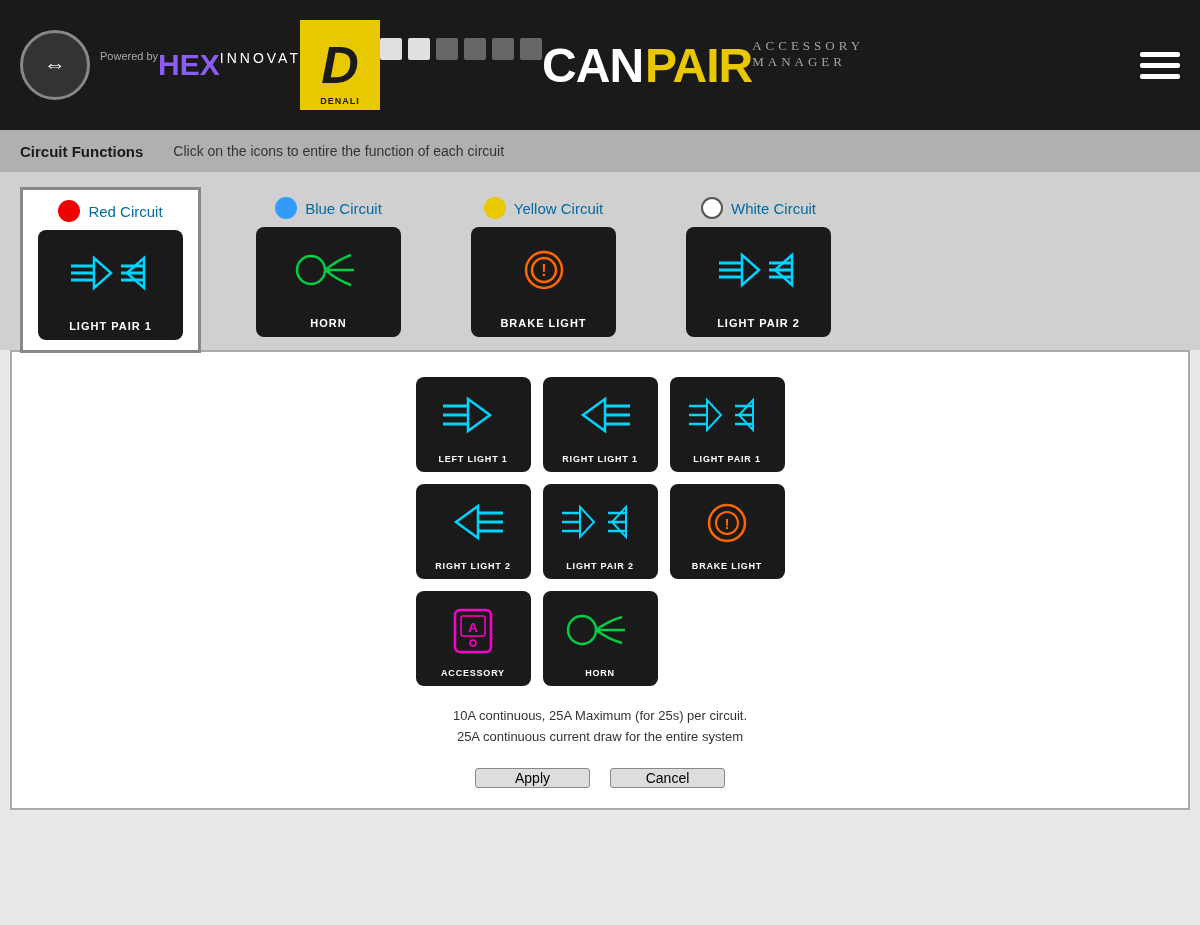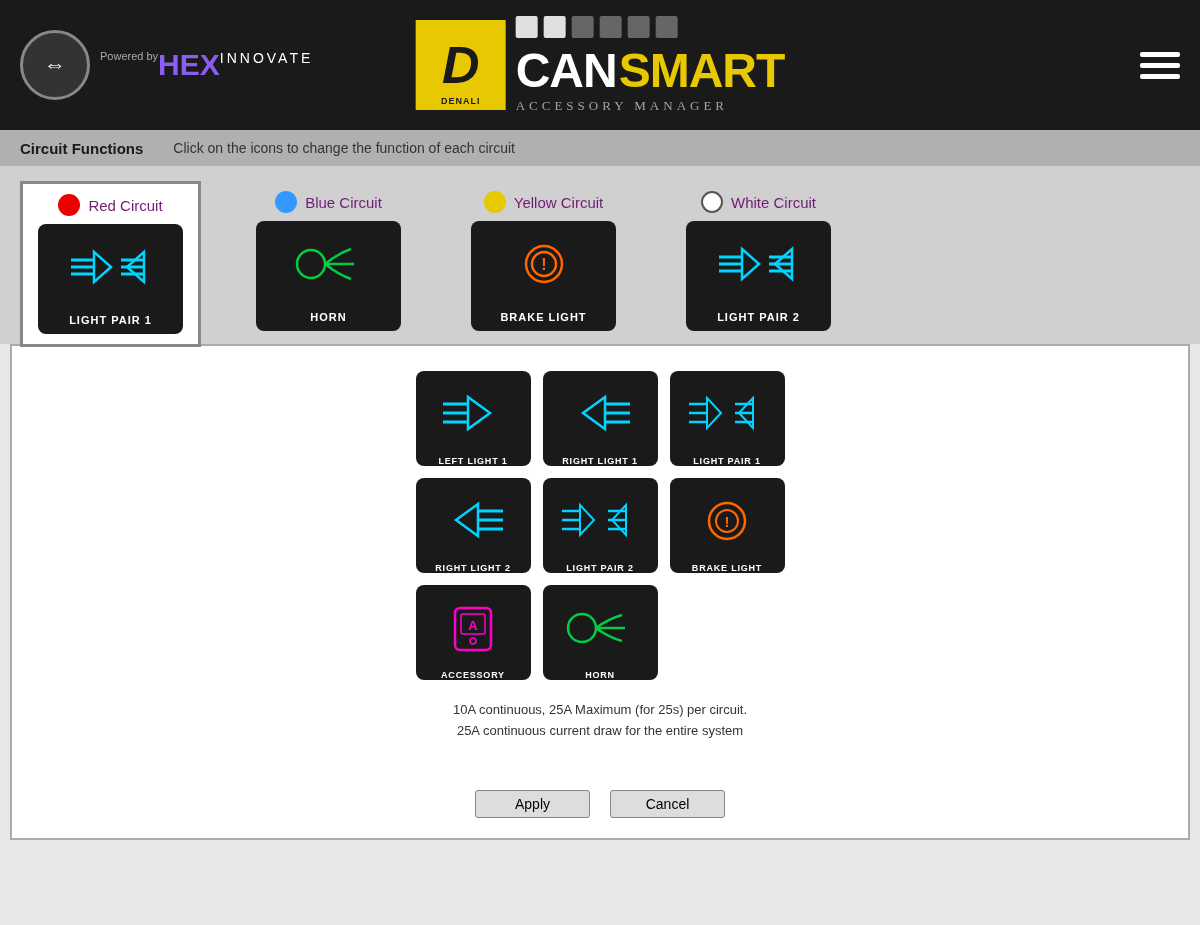--- a/index.html
+++ b/index.html
@@ -88,22 +88,21 @@
       left: 0;
       right: 0;
       text-align: center;
       color: #1a1a1a;
       font-size: 9px;
       font-weight: bold;
       letter-spacing: 1px;
     }
     .can-smart-text {
       display: flex;
-      flex-direction: column;
-      padding-left: 10px;
+      flex-direction: row;
     }
     .can-smart-icons {
       display: flex;
       gap: 6px;
       margin-bottom: 5px;
     }
     .sq-icon {
       width: 22px;
       height: 22px;
       background: #666;
@@ -144,21 +143,21 @@
     .menu-bar {
       width: 40px;
       height: 5px;
       background: white;
       border-radius: 2px;
     }
 
     
     .circuit-bar {
       background: #b0b0b0;
-      height: 36px;
+      height: 42px;
       display: flex;
       align-items: center;
       padding: 0 20px;
       gap: 30px;
     }
     .circuit-title {
       font-weight: bold;
       font-size: 15px;
       color: #1a1a1a;
     }
@@ -187,21 +186,21 @@
       border: 3px solid #888;
       padding: 10px 15px;
       margin-bottom: -3px;
     }
     .circuit-label {
       display: flex;
       align-items: center;
       gap: 8px;
       font-size: 15px;
       font-weight: 500;
-      color: #701a75;
+      color: #0369a1;
     }
     .circuit-dot {
       width: 22px;
       height: 22px;
       border-radius: 50%;
     }
     .dot-red { background: #e00; }
     .dot-blue { background: #3399ff; }
     .dot-yellow { background: #e8c800; }
     .dot-white { background: white; border: 2px solid #555; }
@@ -253,21 +252,21 @@
     }
     .icon-btn {
       background: #1a1a1a;
       border-radius: 8px;
       width: 115px;
       height: 95px;
       display: flex;
       flex-direction: column;
       align-items: center;
       justify-content: flex-end;
-      padding-bottom: 0;
+      padding-bottom: 8px;
       cursor: pointer;
       border: none;
     }
     .icon-svg-area {
       flex: 1;
       display: flex;
       align-items: center;
       justify-content: center;
     }
     .icon-btn-label {
@@ -285,27 +284,26 @@
       line-height: 1.6;
       margin-bottom: 20px;
     }
 
     .button-row {
       display: flex;
       gap: 20px;
     }
     .btn-apply, .btn-cancel {
       width: 115px;
-      height: 28px;
+      height: 20px;
       border: 1px solid #888;
       background: #ddd;
       font-size: 14px;
       cursor: pointer;
       border-radius: 3px;
-      margin-top: 28px;
     }
 
     
     svg text { font-family: Arial, sans-serif; }
   </style>
 </head>
 <body>
 
 <div class="header">
   <div class="hex-logo">
@@ -328,36 +326,36 @@
       <div class="can-smart-icons">
         <div class="sq-icon white"></div>
         <div class="sq-icon white"></div>
         <div class="sq-icon"></div>
         <div class="sq-icon"></div>
         <div class="sq-icon"></div>
         <div class="sq-icon"></div>
       </div>
       <div class="can-smart-main">
         <span class="can-word">CAN</span>
-        <span class="smart-word">SMART</span>
+        <span class="smart-word">PAIR</span>
       </div>
       <span class="accessory-manager">ACCESSORY MANAGER</span>
     </div>
   </div>
 
   <div class="menu-icon">
     <div class="menu-bar"></div>
     <div class="menu-bar"></div>
     <div class="menu-bar"></div>
   </div>
 </div>
 
 <div class="circuit-bar">
   <span class="circuit-title">Circuit Functions</span>
-  <span class="circuit-instruction">Click on the icons to change the function of each circuit</span>
+  <span class="circuit-instruction">Click on the icons to entire the function of each circuit</span>
 </div>
 
 <div class="circuit-selection">
 
   <div class="circuit-item active">
     <div class="circuit-label">
       <div class="circuit-dot dot-red"></div>
       <span>Red Circuit</span>
     </div>
     <div class="function-card">

